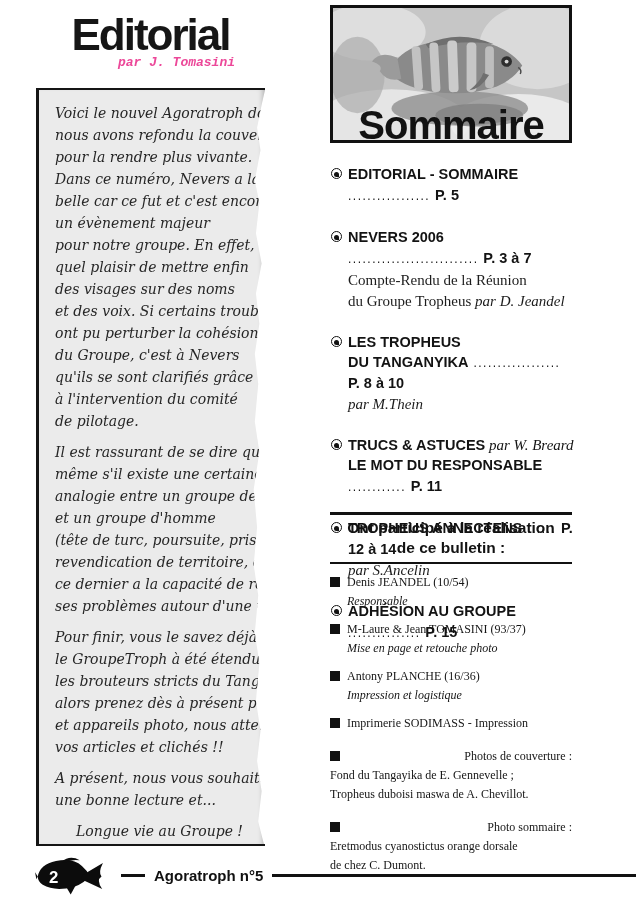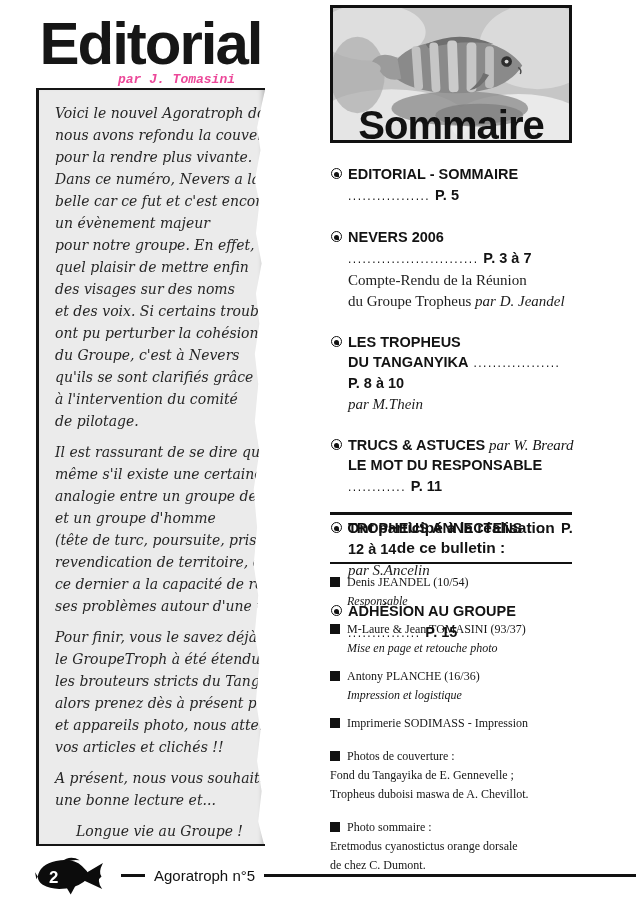--- a/index.html
+++ b/index.html
@@ -8,21 +8,21 @@
     position:relative;
     background:#ffffff;
     color:#111;
     font-family:"Liberation Sans", sans-serif;
     overflow:hidden;
   }
 
   
   .editorial-head { position:absolute; left:36px; top:12px; width:229px; }
   .editorial-title {
-    font-size:60px; font-weight:bold; letter-spacing:-2px;
+    font-size:44px; font-weight:bold; letter-spacing:-2px;
     text-align:center; line-height:1.05;
     font-family:"Liberation Sans", sans-serif; color:#161616;
   }
   .editorial-byline {
     text-align:right; padding-right:30px; margin-top:-3px;
     font-family:Liberation Mono, monospace;
     font-style:italic; font-weight:bold; font-size:13px; color:#ec4899;
   }
 
   .paper-wrap {
@@ -90,30 +90,30 @@
   .credits-rule { height:2.5px; background:#111; }
   .credits-heading {
     text-align:center; font-weight:bold; font-size:15.5px;
     line-height:20px; padding:3px 0 4px; color:#131313;
   }
   .contrib-list, .photo-credits { font-family:"Liberation Serif", serif; font-size:12px; color:#151515; }
   .contrib { position:relative; padding-left:17px; margin-top:9px; line-height:19px; }
   .sq-bullet { position:absolute; left:0; top:4px; width:10px; height:10px; background:#111; }
   .contrib-role { font-style:italic; }
   .photo-credit { margin-top:14px; line-height:19px; }
-  .photo-credit .pc-label { position:relative; padding-left:17px; }
+  .photo-credit .pc-label { position:relative; padding-left:17px;text-align:right; }
 
   
   .footer {
     position:absolute; left:0; top:852px; width:640px; height:46px;
     display:flex; align-items:center; padding-left:35px;
   }
   .footer-fish { width:70px; height:44px; flex:none; margin-right:16px; }
   .footer-rule-short { width:24px; height:3px; background:#111; flex:none; margin-right:9px; }
-  .footer-label { font-weight:normal; font-size:15px; white-space:nowrap; margin-right:9px; color:#111; }
+  .footer-label { font-weight:bold; font-size:15px; white-space:nowrap; margin-right:9px; color:#111; }
   .footer-rule-long { flex:1; height:3px; background:#111; margin-right:4px; }
 </style>
 </head>
 <body>
 
 <div class="editorial-head">
   <div class="editorial-title">Editorial</div>
   <div class="editorial-byline">par J. Tomasini</div>
 </div>
 

